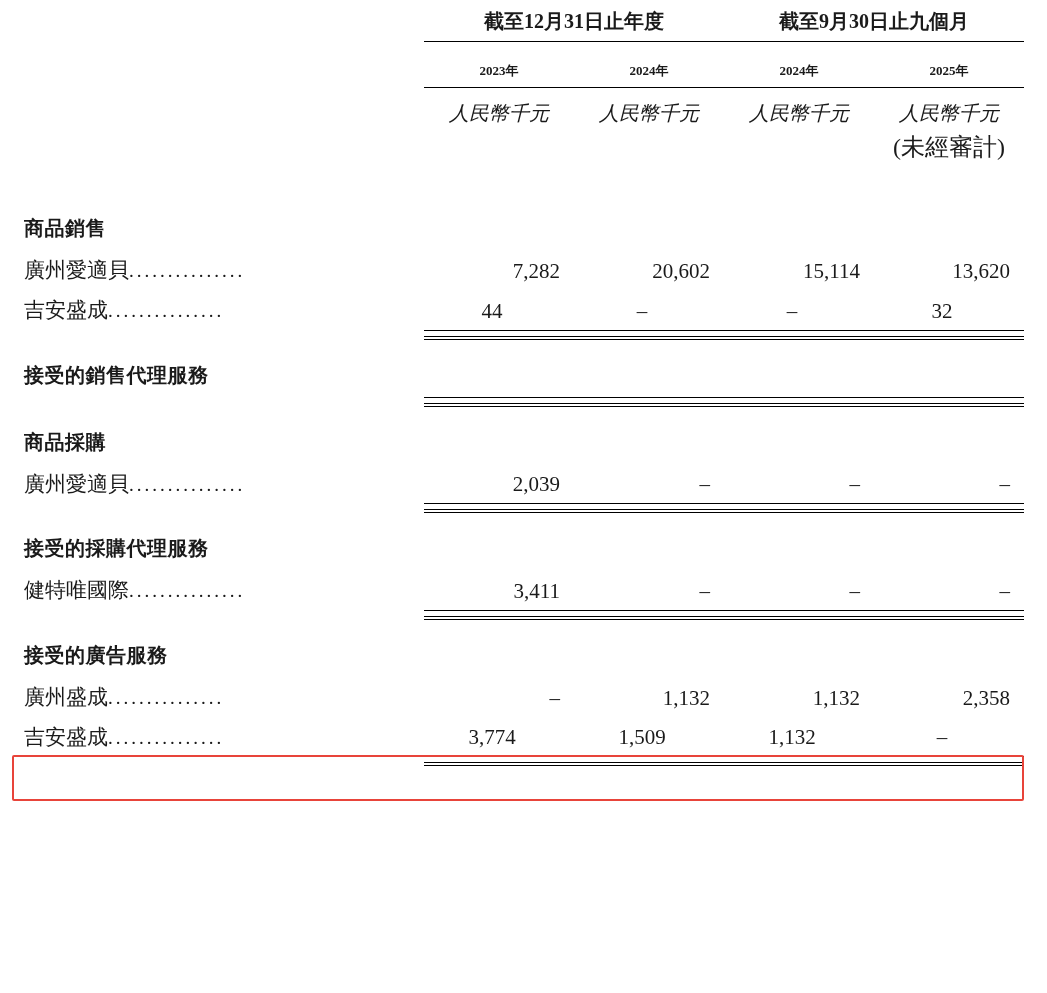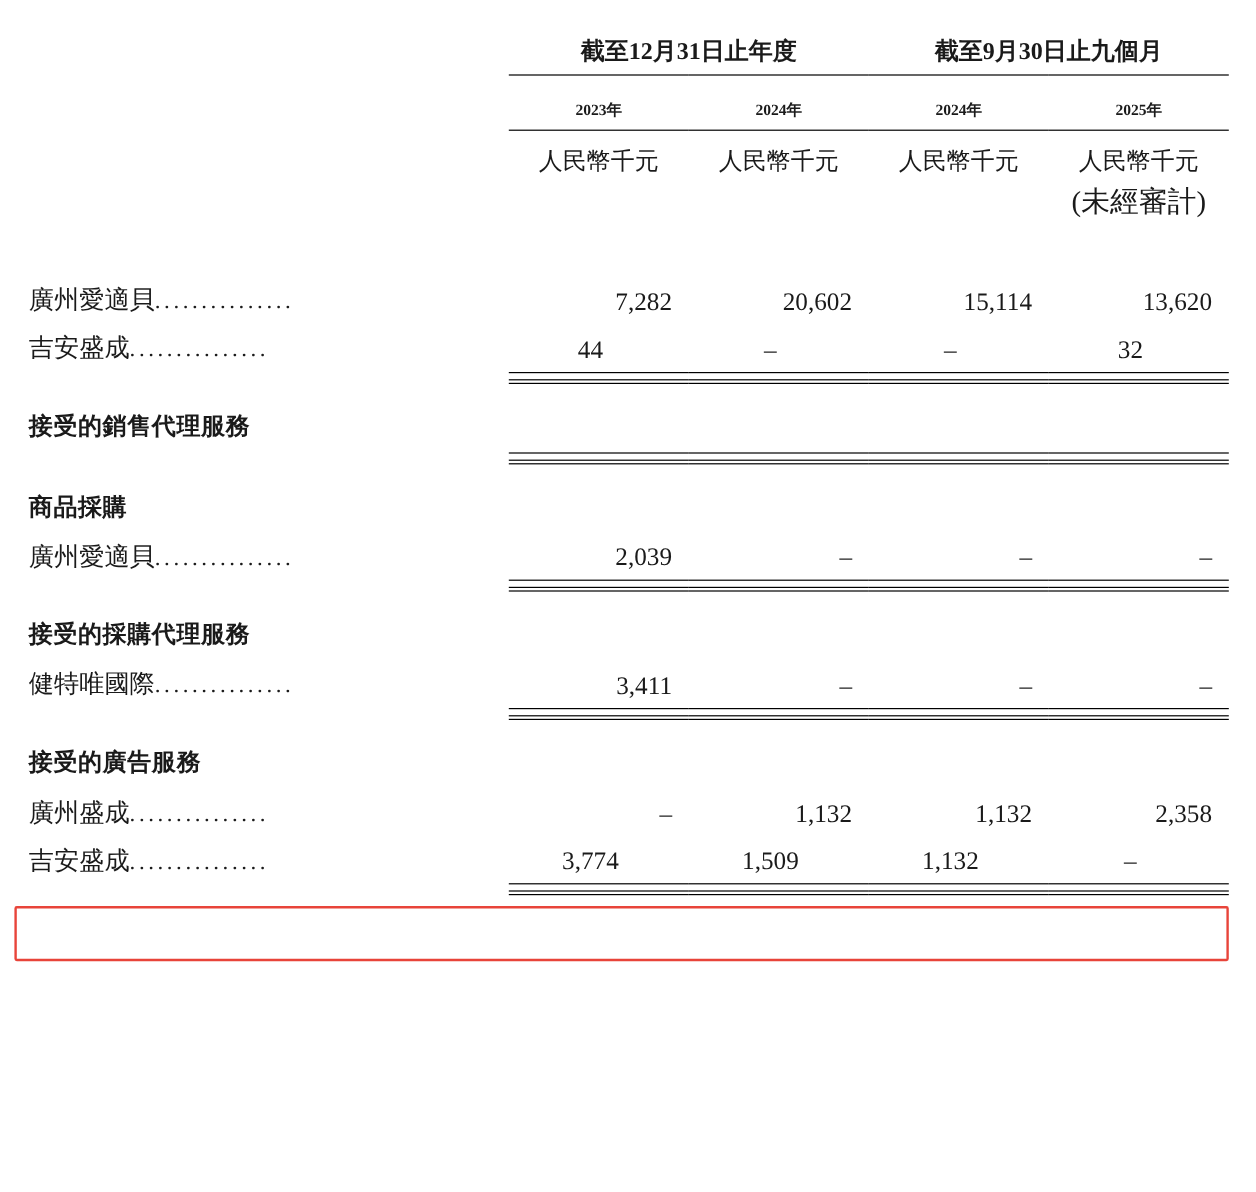--- a/index.html
+++ b/index.html
@@ -19,21 +19,20 @@
     width: 1047px;
     height: 993px;
     box-sizing: border-box;
     padding: 8px 24px 0 24px;
   }
   table.fin {
     width: 1000px;
     border-collapse: collapse;
     table-layout: fixed;
     font-size: 21px;
-    margin-top: 21px;
   }
   col.c-label { width: 400px; }
   col.c-num   { width: 150px; }
 
   td, th {
     padding: 0;
     vertical-align: bottom;
     font-weight: normal;
   }
 
@@ -50,20 +49,21 @@
     text-align: center;
     font-weight: bold;
     font-size: 13px;
     padding: 10px 0 7px 0;
     border-bottom: 1.5px solid #000;
   }
   .hdr-unit {
     text-align: center;
     font-size: 20px;
     padding: 12px 0 2px 0;
+    font-style: italic;
   }
   .hdr-unaudited {
     text-align: center;
     font-size: 24px;
     padding: 2px 0 0 0;
   }
   .gap-row td { height: 46px; }
   .gap-small td { height: 16px; }
 
   
@@ -169,20 +169,23 @@
 
       <tr class="gap-row">
         <td></td>
           <td></td>
         <td></td>
           <td></td>
         <td></td>
       </tr>
 
       <tr>
+        <td class="section-title" colspan="5">商品銷售</td>
+      </tr>
+      <tr>
         <td class="row-label"><span>廣州愛適貝</span><span class="dots">...............</span></td>
         <td class="num">7,282</td>
         <td class="num">20,602</td>
         <td class="num">15,114</td>
         <td class="num">13,620</td>
       </tr>
       <tr class="under-line">
         <td class="row-label"><span>吉安盛成</span><span class="dots">...............</span></td>
         <td class="num">44</td>
         <td class="num">–</td>

